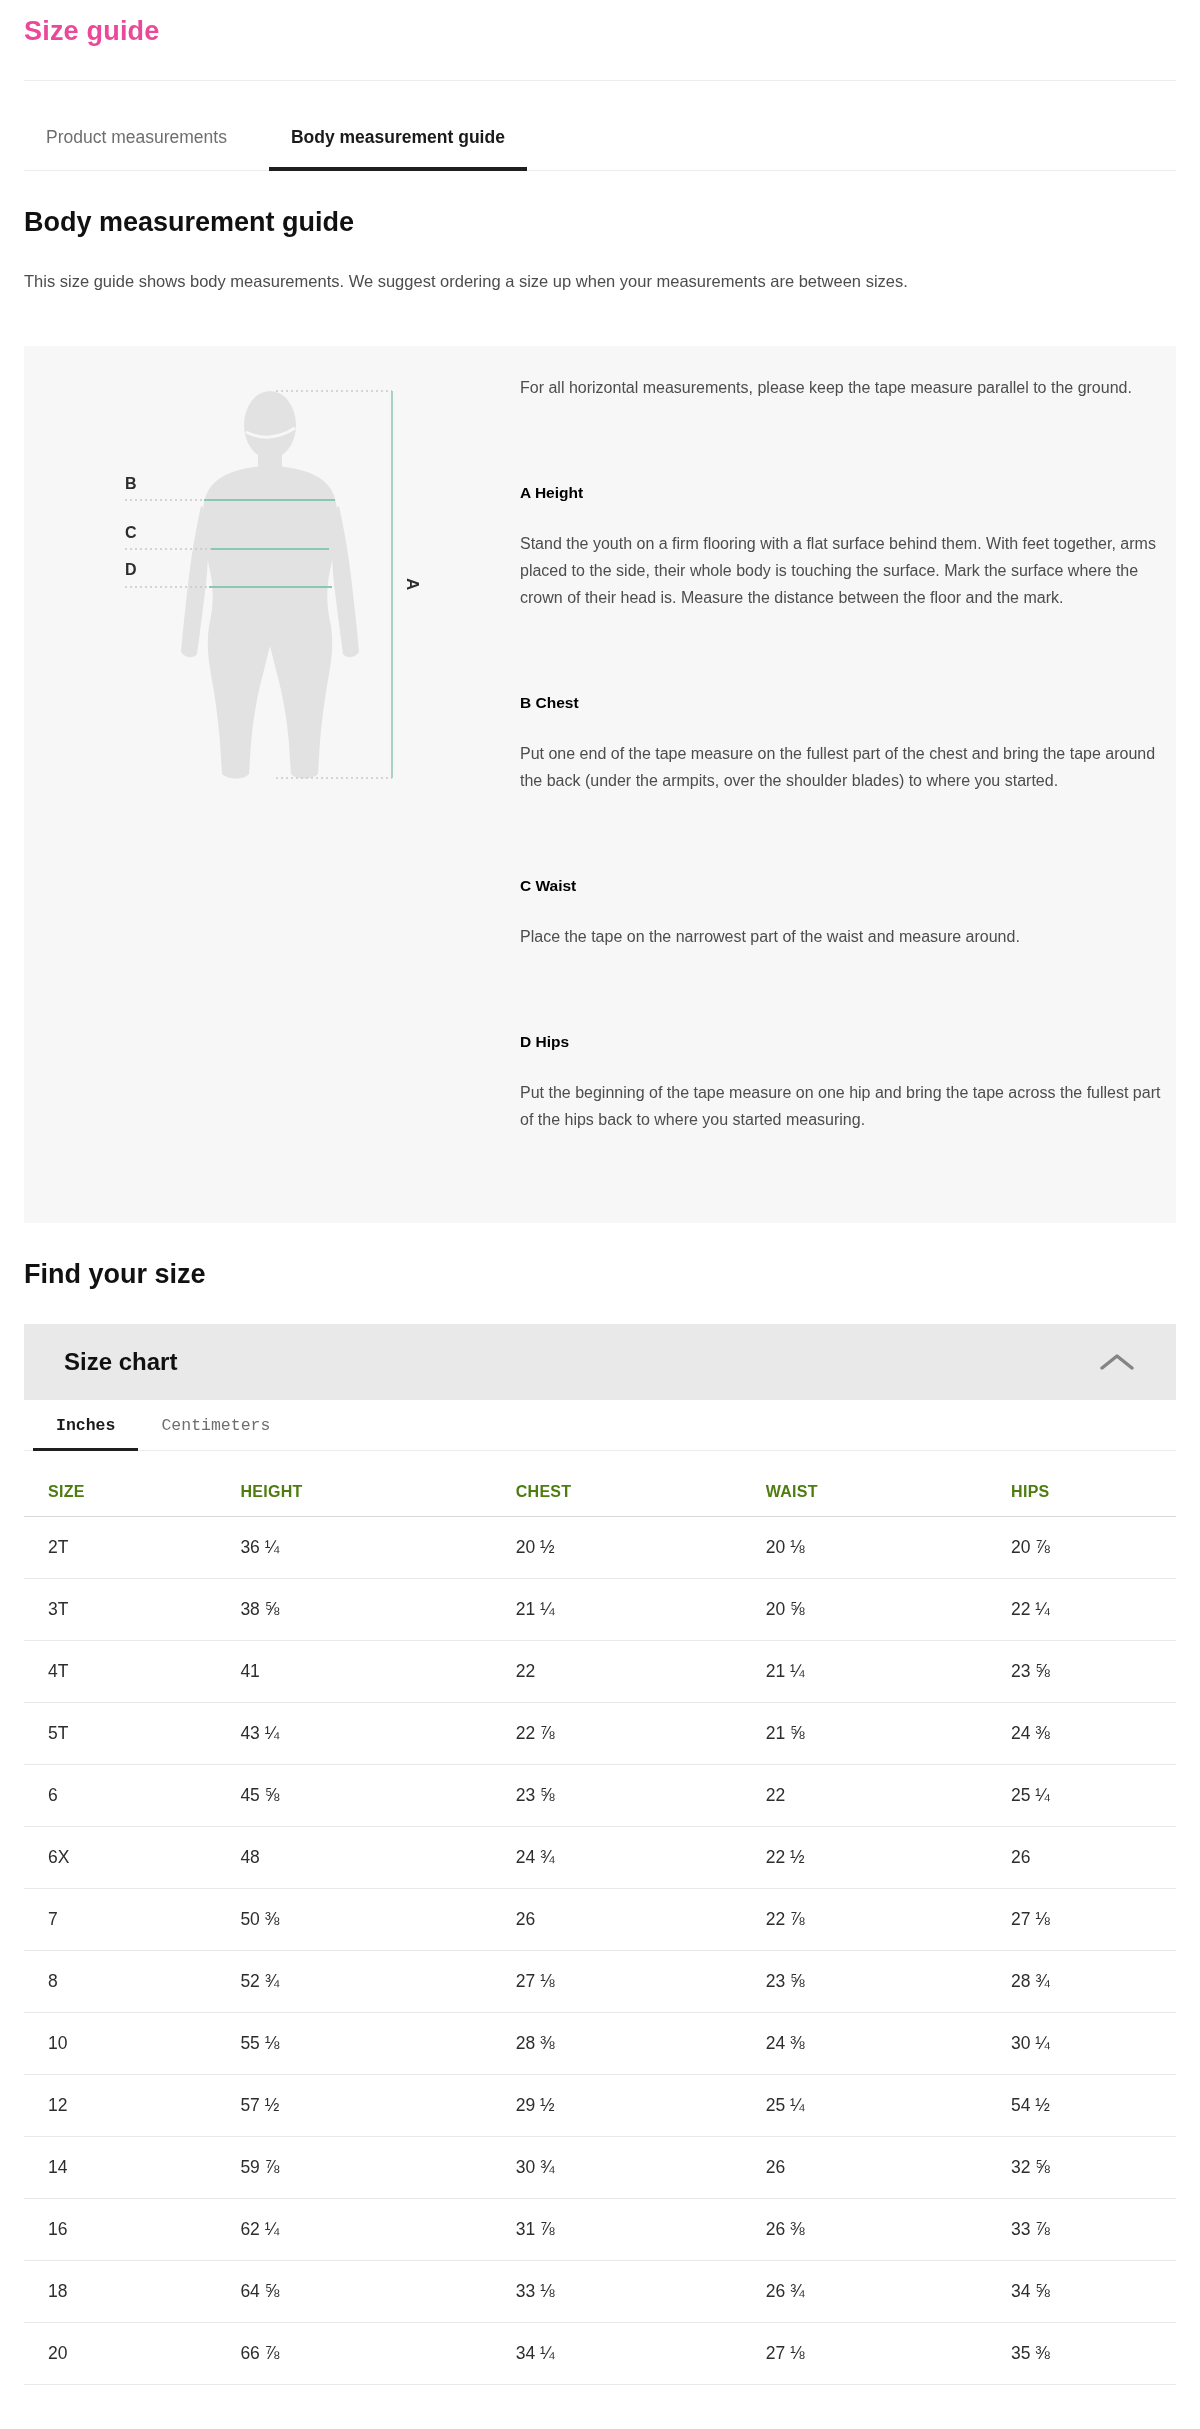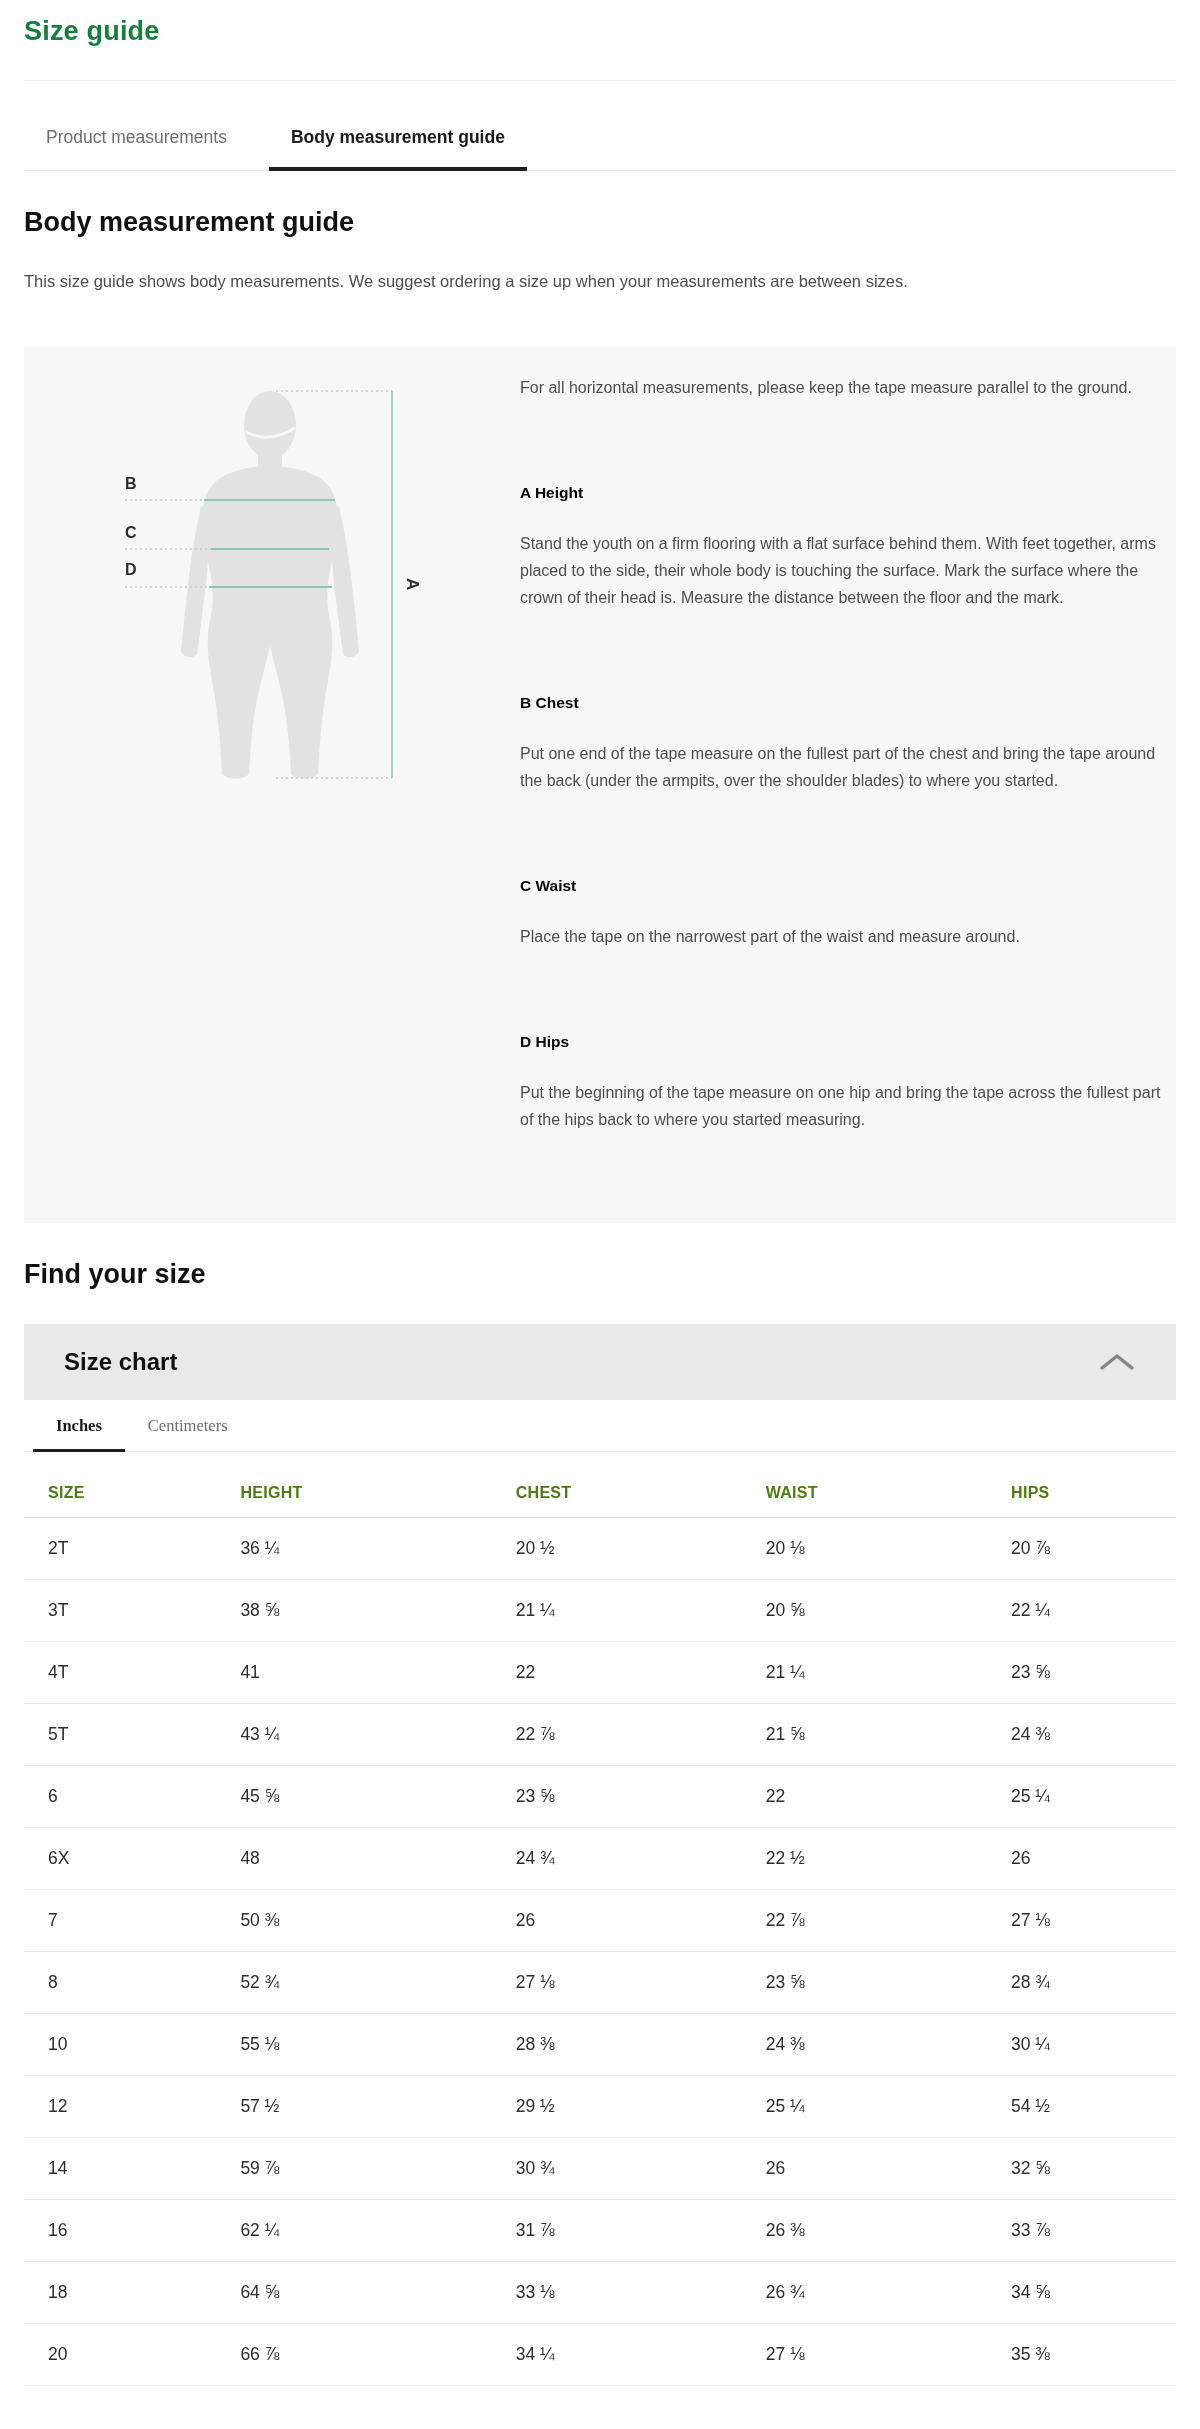--- a/index.html
+++ b/index.html
@@ -12,21 +12,21 @@
     color: #1a1a1a;
   }
   .container { padding: 0 24px; }
 
   
   .page-title {
     padding-top: 16px;
     font-size: 27px;
     font-weight: bold;
     letter-spacing: .2px;
-    color: #15803d;
+    color: #ec4899;
   }
   .divider { border-bottom: 1px solid #ececec; margin-top: 33px; }
 
   
   .tabs { display: flex; border-bottom: 1px solid #ececec; margin-top: 18px; }
   .tab {
     padding: 28px 22px 19px 22px;
     font-size: 17.5px;
     color: #6e6e6e;
     border-bottom: 4px solid transparent;
@@ -80,21 +80,21 @@
   
   .unit-tabs { display: flex; border-bottom: 1px solid #ececec; }
   .unit-tab {
     padding: 16px 23px 13px 23px;
     font-size: 16.5px;
     color: #6e6e6e;
     border-bottom: 3px solid transparent;
     margin-bottom: -1px;
     cursor: pointer;
     background: none; border-top: none; border-left: none; border-right: none;
-    font-family: Liberation Serif, serif;
+    font-family: Liberation Mono, monospace;
   }
   .unit-tab.active { color: #1a1a1a; font-weight: bold; border-bottom-color: #1f1f1f; }
   .unit-tab:first-child { margin-left: 9px; }
 
   
   .size-table { width: 100%; border-collapse: collapse; margin-top: 14px; }
   .size-table th {
     text-align: left;
     font-size: 16px;
     font-weight: bold;

